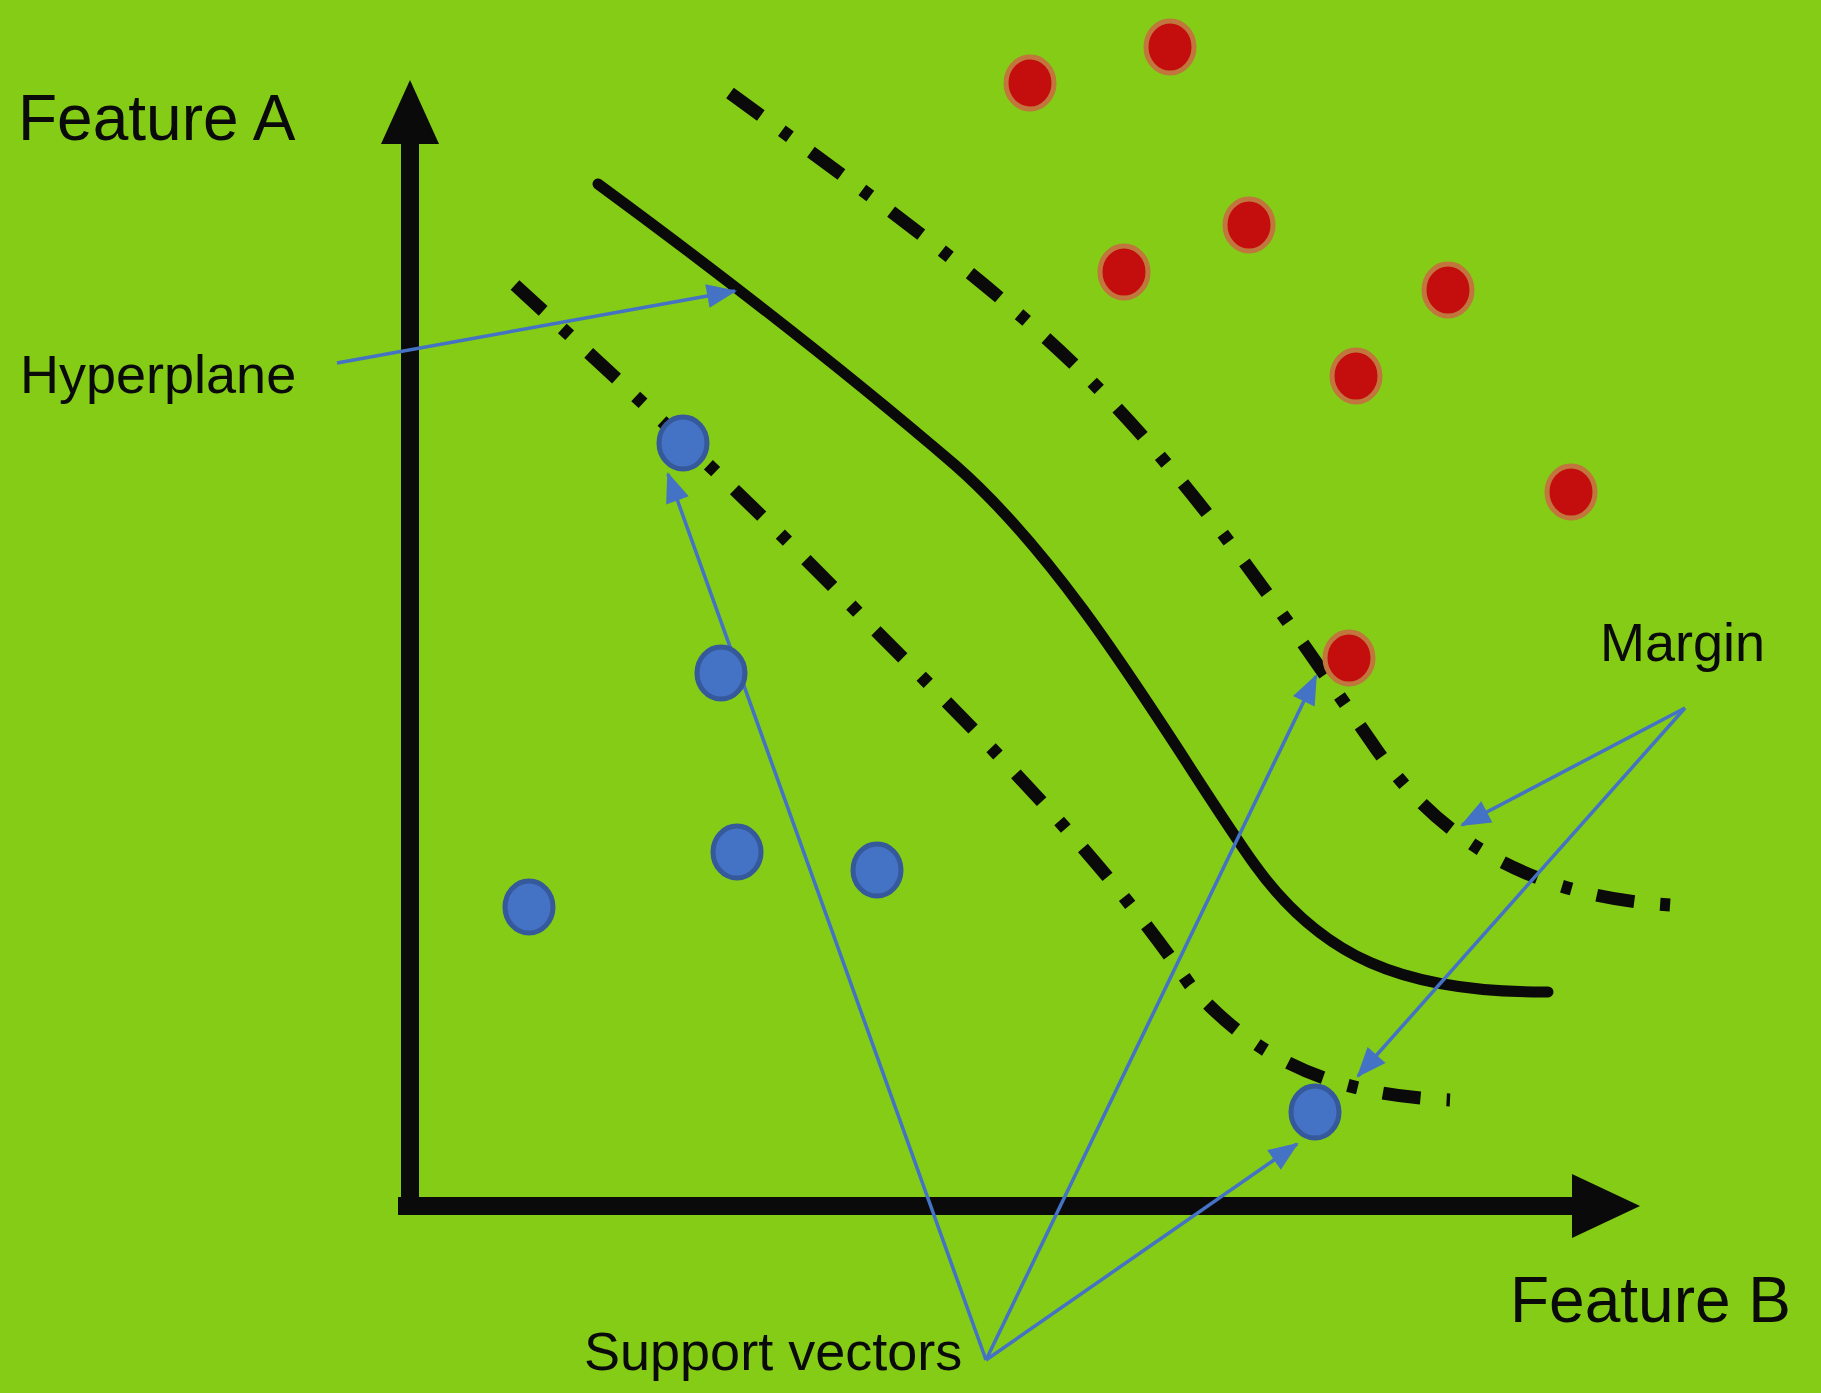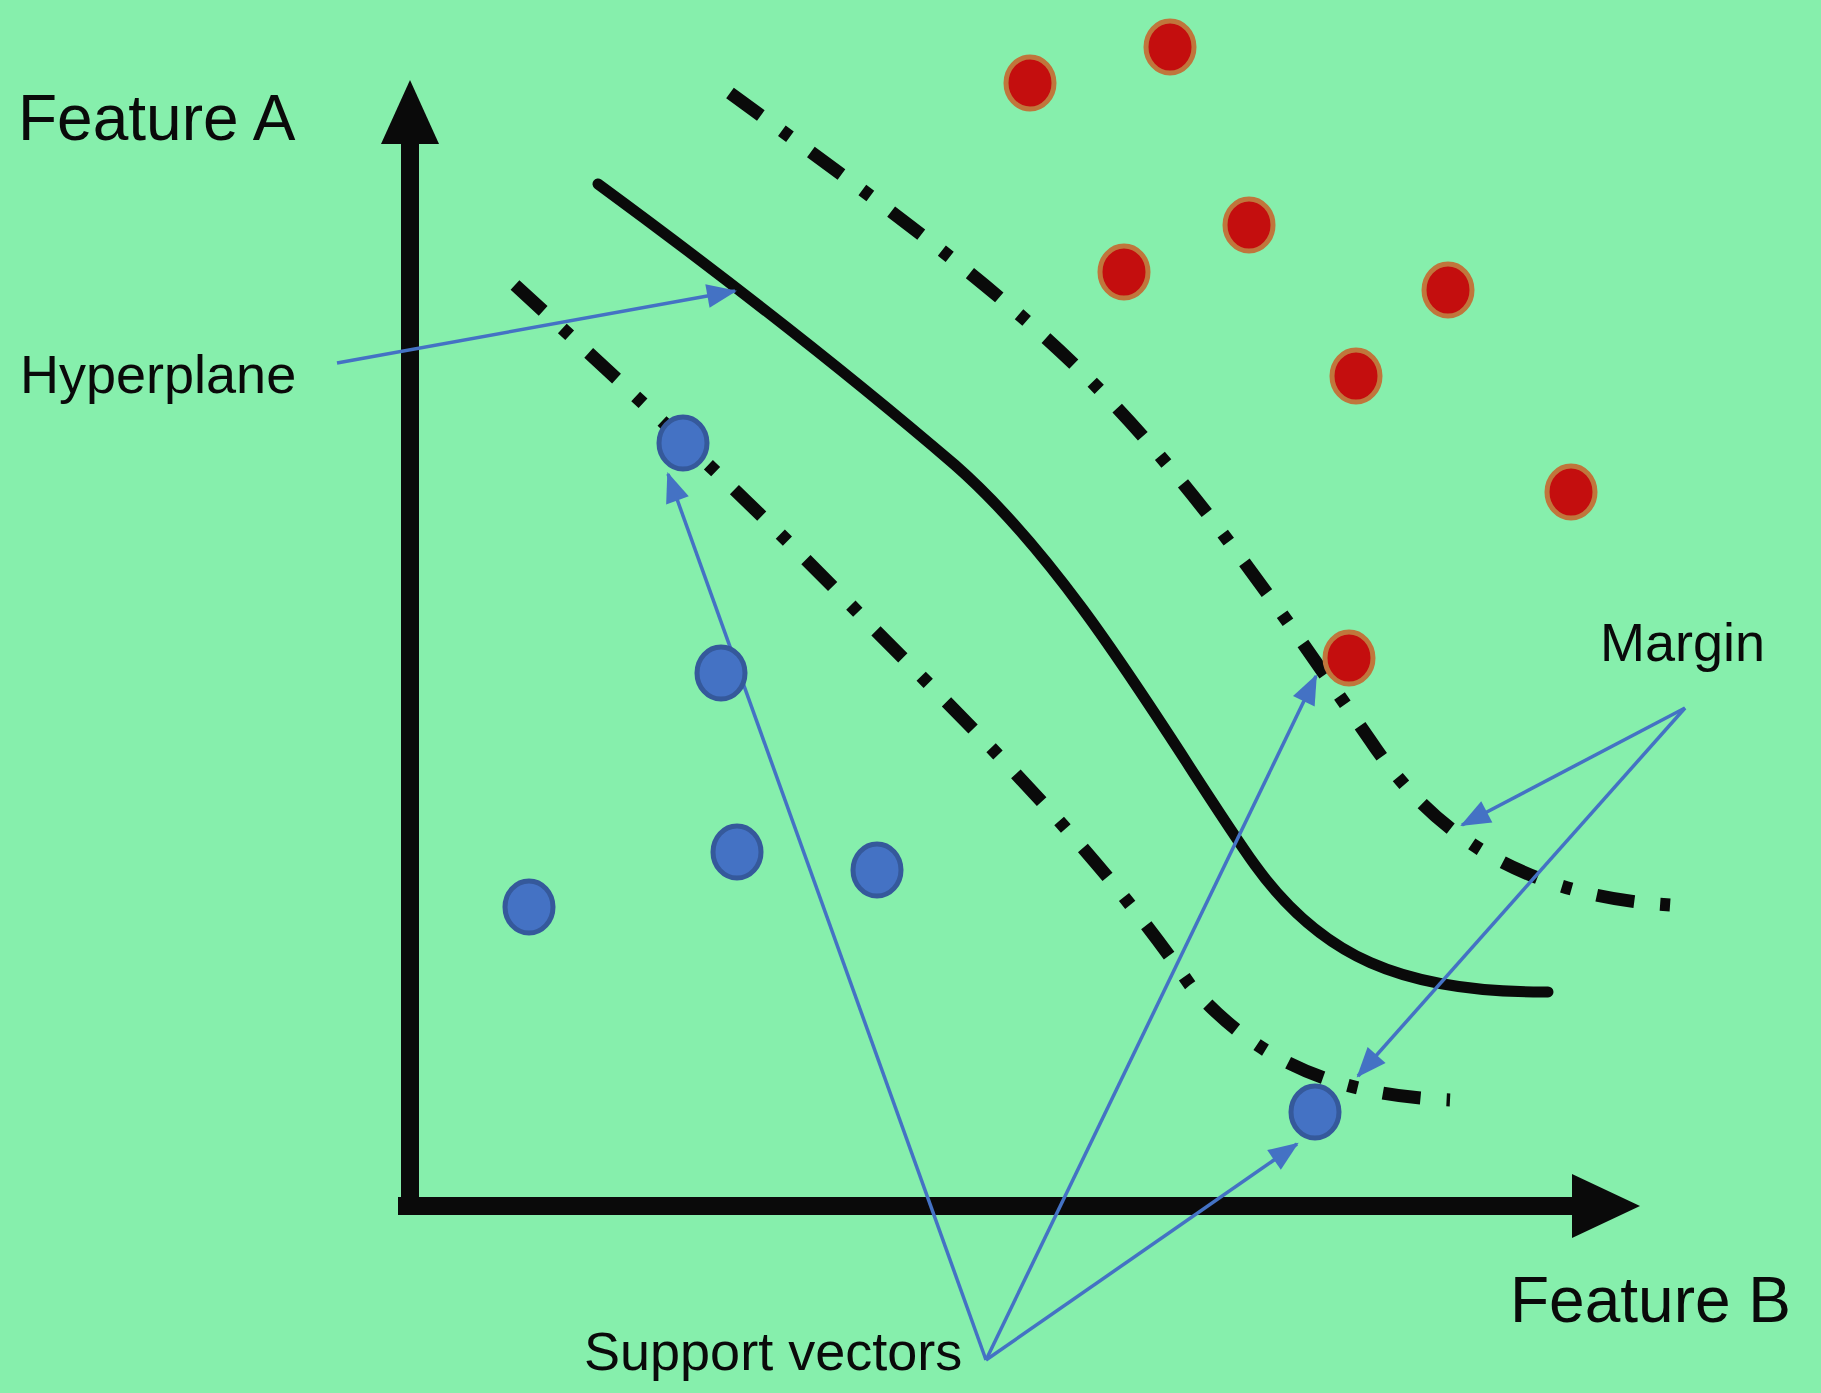--- a/index.html
+++ b/index.html
@@ -1,16 +1,16 @@
 <!DOCTYPE html>
 <html><head>
 <meta charset="utf-8">
 <style>
   html,body{margin:0;padding:0;background:#ffffff;}
-  #canvas{position:relative;width:1821px;height:1393px;background:#86efac;overflow:hidden;
+  #canvas{position:relative;width:1821px;height:1393px;background:#84cc16;overflow:hidden;
           font-family:"Liberation Sans", sans-serif;}
   svg{display:block;}
   text{fill:#0a0a0a;font-family:"Liberation Sans", sans-serif;}
   .axis-label{font-size:64px;}
   .anno-label{font-size:54px;}
 </style>
 </head>
 <body>
 
 <div id="canvas">

